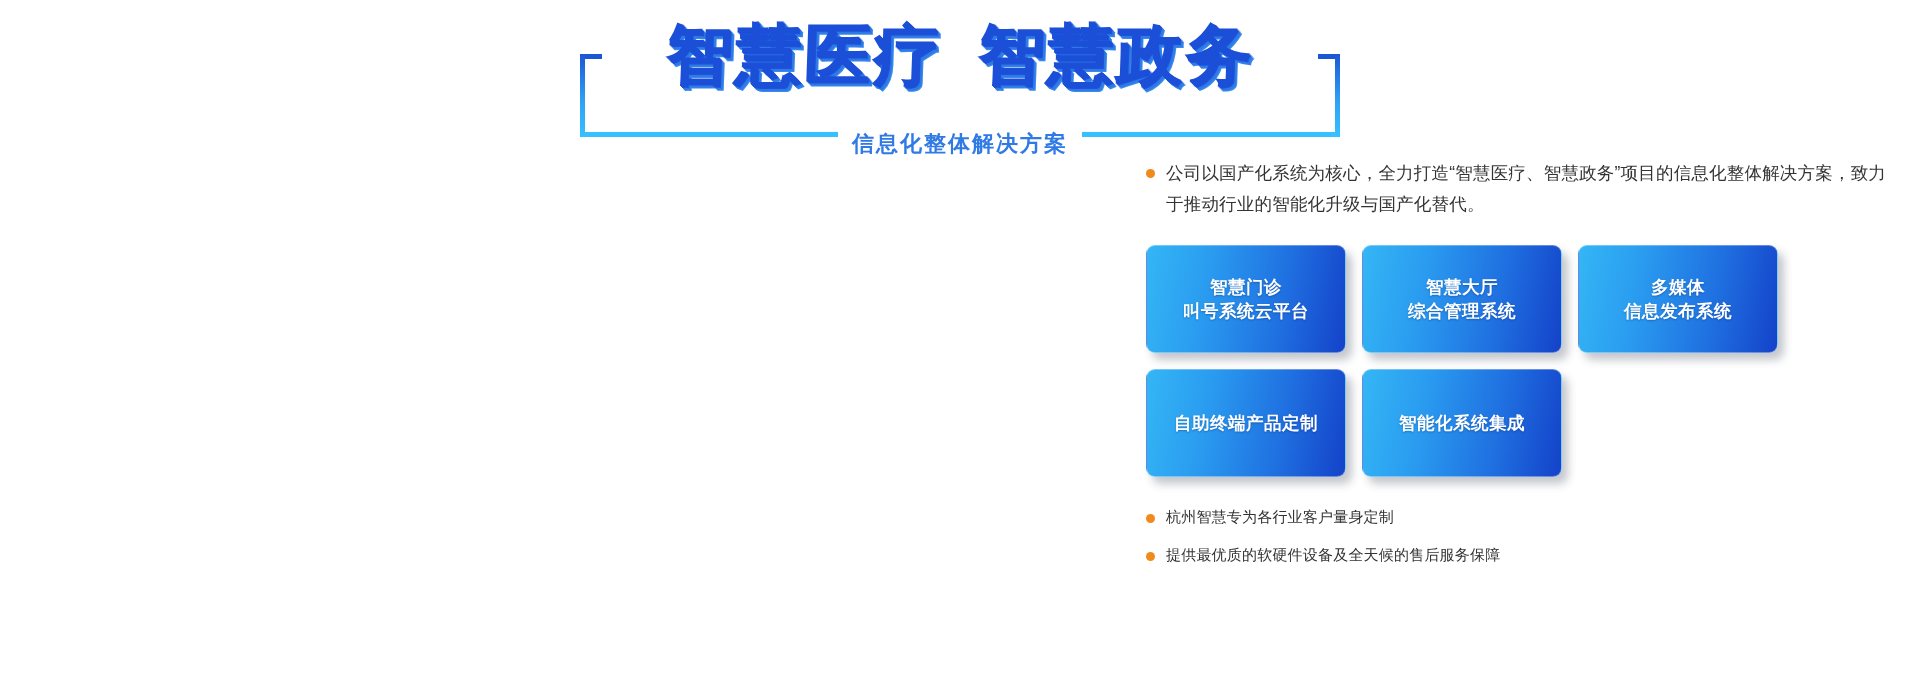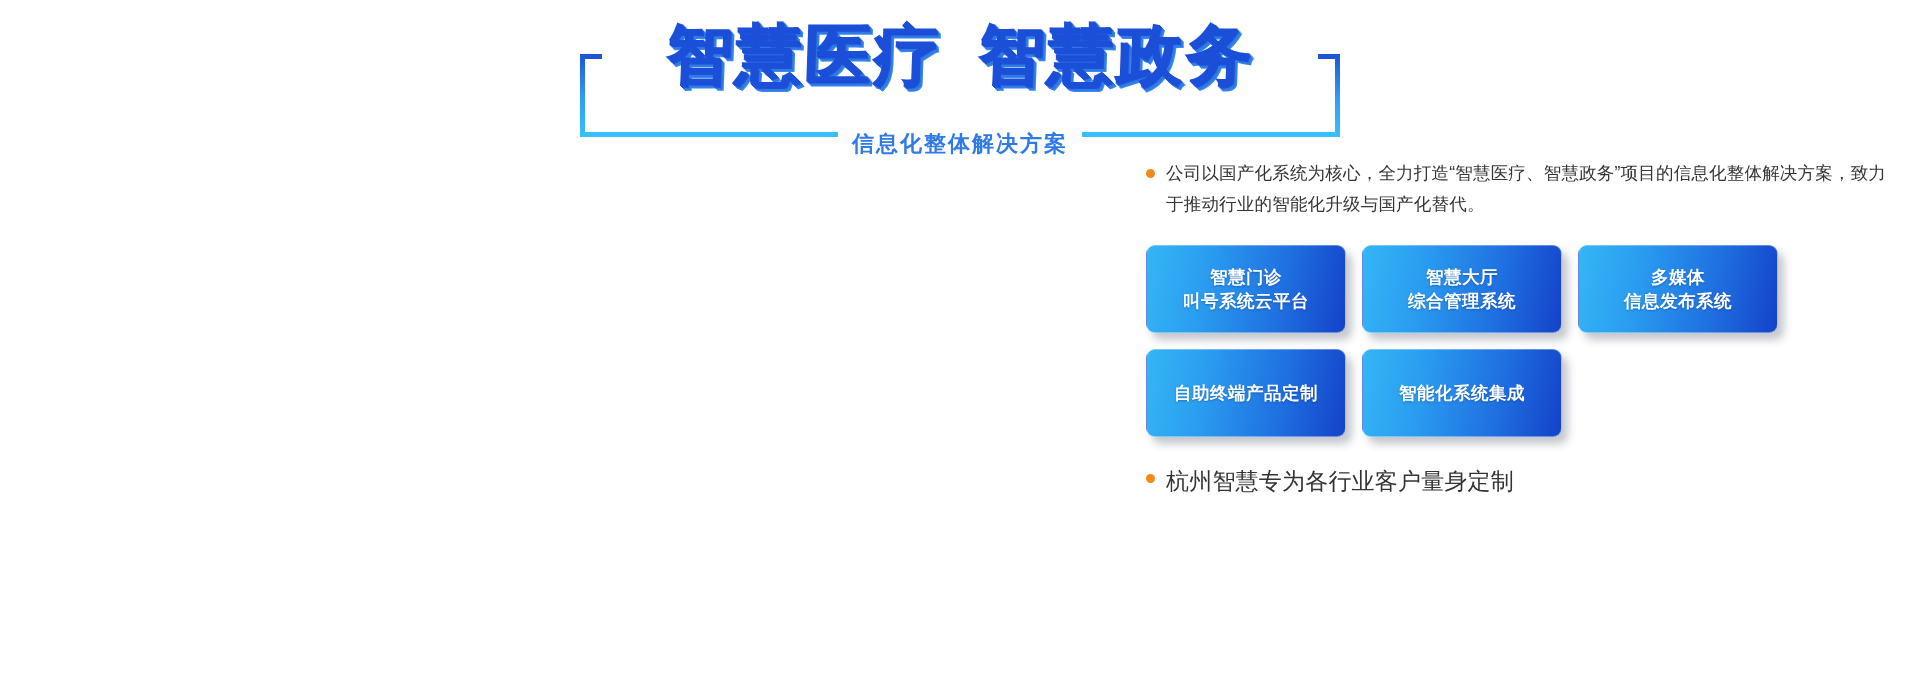--- a/index.html
+++ b/index.html
@@ -147,21 +147,21 @@
   .grid{
     margin-top:26px;
     padding-left:16px;
     display:grid;
     grid-template-columns:repeat(3,200px);
     gap:16px 16px;
     width:632px;
   }
   .card{
     position:relative;
-    height:88px;
+    height:108px;
     border-radius:9px;
     background:linear-gradient(100deg,#34b6f5 0%,#2a9cf0 30%,#1f6fe0 68%,#1442c9 100%);
     box-shadow:6px 7px 9px rgba(60,70,90,0.30);
     display:flex;
     align-items:center;
     justify-content:center;
     text-align:center;
     color:#ffffff;
     font-weight:700;
     font-size:17.5px;
@@ -181,21 +181,21 @@
     padding-left:16px;
   }
   .bullet{
     display:flex;
     align-items:flex-start;
     gap:11px;
     margin-bottom:18px;
   }
   .bullet:last-child{ margin-bottom:0; }
   .bullet-text{
-    font-size:23px;
+    font-size:15px;
     line-height:1.3;
     color:#333333;
     letter-spacing:0.2px;
     font-family:"Liberation Sans","DejaVu Sans",sans-serif;
   }
   .bullet .dot{ margin-top:7px; }
 </style>
 </head>
 <body>
 
@@ -273,18 +273,22 @@
           </div>
         </div>
 
       </div>
 
       <div class="bullets">
         <div class="bullet">
           <span class="dot"></span>
           <div class="bullet-text">杭州智慧专为各行业客户量身定制</div>
         </div>
+        <div class="bullet">
+          <span class="dot"></span>
+          <div class="bullet-text">提供最优质的软硬件设备及全天候的售后服务保障</div>
+        </div>
       </div>
 
     </div>
   </div>
 
 </div>
 
 </body></html>

